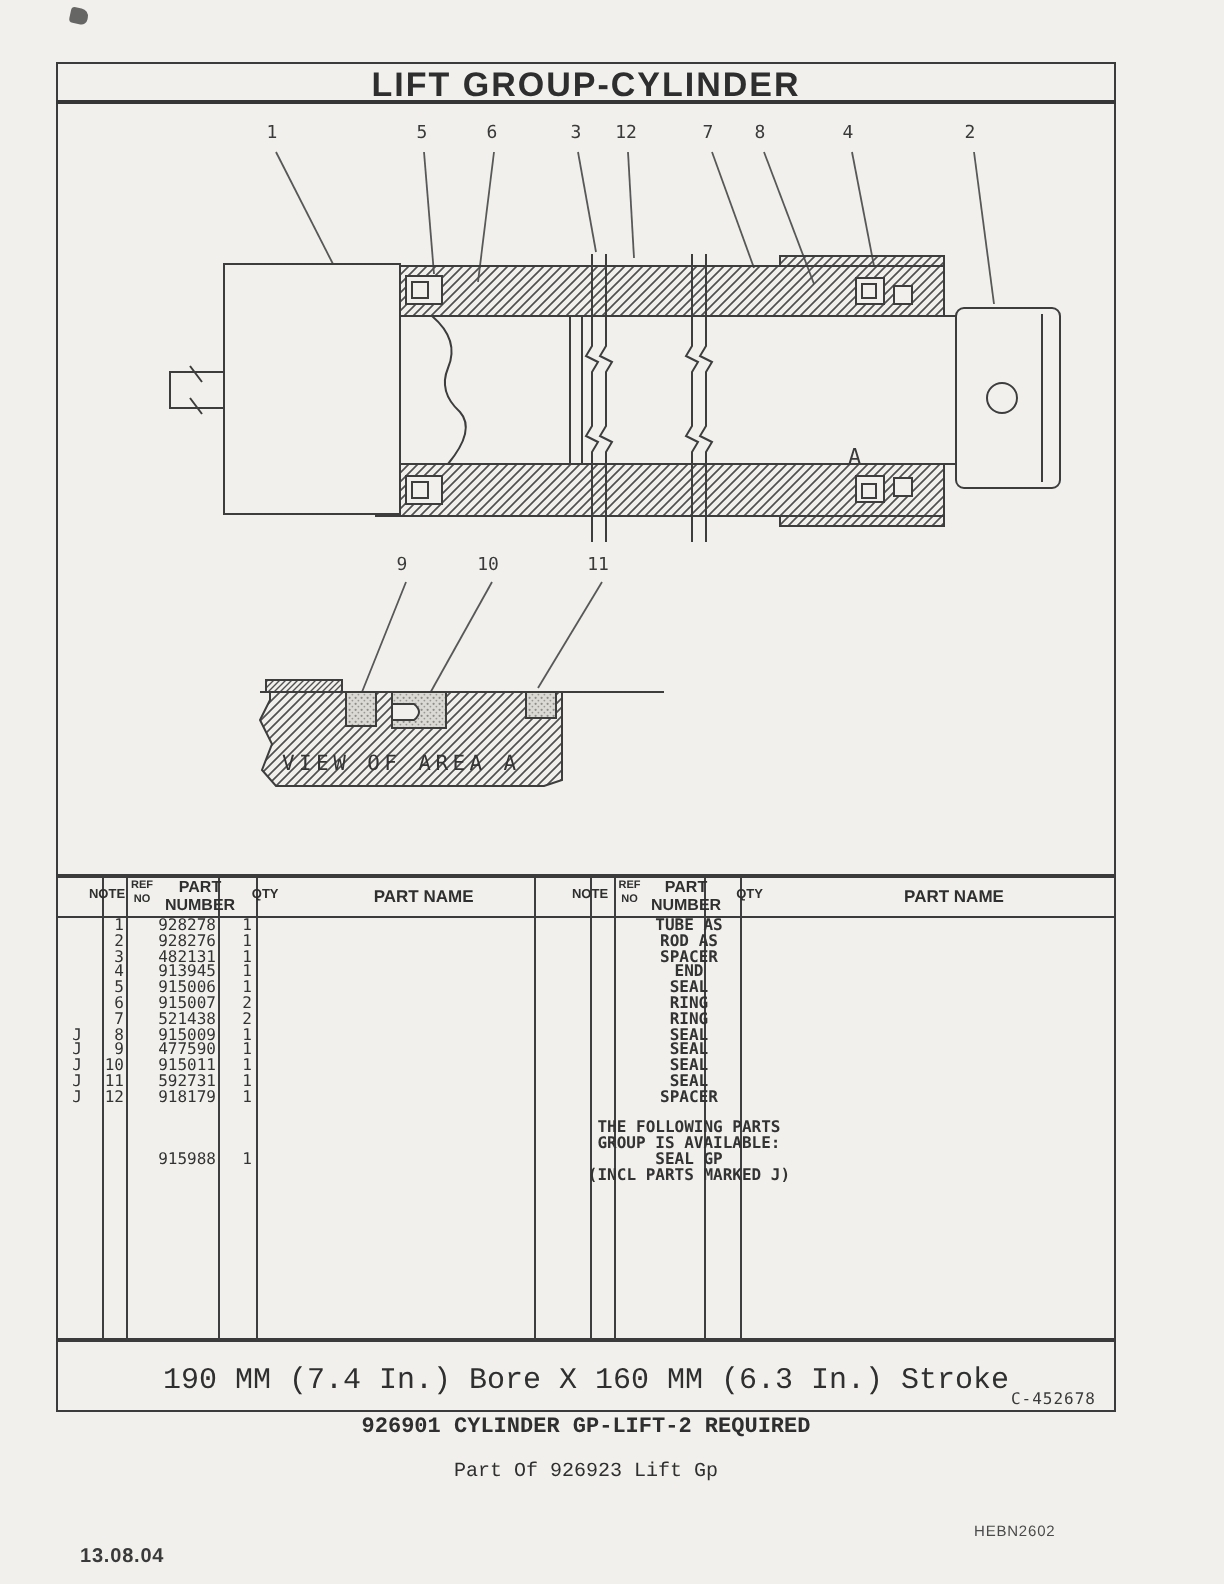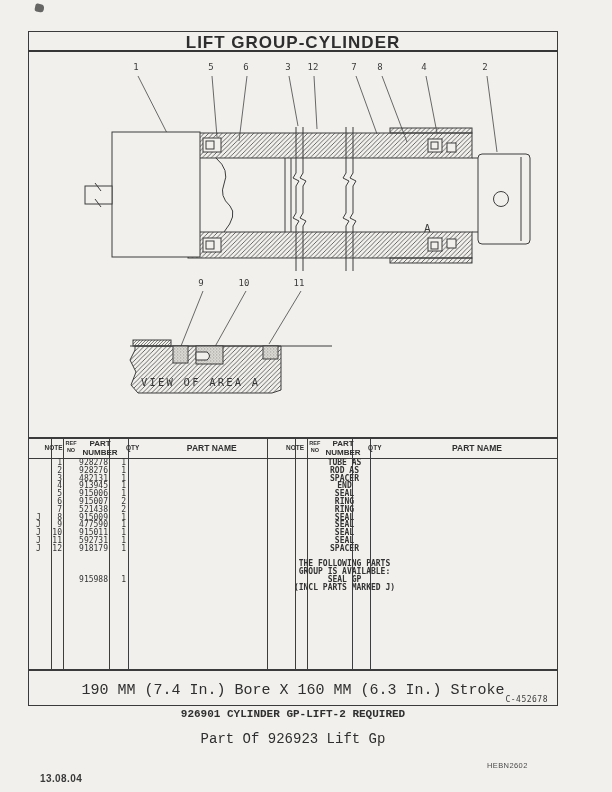--- a/index.html
+++ b/index.html
@@ -36,21 +36,21 @@
   .tc-part{left:36px;width:44px;text-align:right;}
   .tc-qty{left:81px;width:17px;text-align:right;}
   .tc-name{left:103px;right:0;text-align:center;font-weight:bold;}
   
   .doc-number{position:absolute;left:440px;top:695px;width:108px;text-align:right;
     font-size:8px;letter-spacing:.5px;color:#3a3a3a;}
   .caption{position:absolute;left:28px;width:530px;text-align:center;
     font-family:Liberation Mono, monospace;color:#2f2f2f;white-space:nowrap;}
   .cap1{top:708px;font-size:11px;font-weight:bold;}
   .cap2{top:682px;font-size:15px;}
-  .cap3{top:730.5px;font-size:14px;}
+  .cap3{top:730.5px;font-size:10px;}
   .date{position:absolute;left:40px;top:732px;font-family:"Liberation Sans", sans-serif;
     font-weight:bold;font-size:10px;color:#3a3a3a;letter-spacing:.4px;margin-top:41px;}
   .form-code{position:absolute;left:487px;top:761px;font-family:"Liberation Sans", sans-serif;
     font-size:7.5px;color:#4a4a4a;letter-spacing:.4px;}
   .artifact{position:absolute;left:35px;top:4px;width:9px;height:8px;background:#4d4d4d;
     border-radius:2px 4px 3px 2px;transform:rotate(12deg);opacity:.85;}
 </style>
 </head>
 <body>
 

